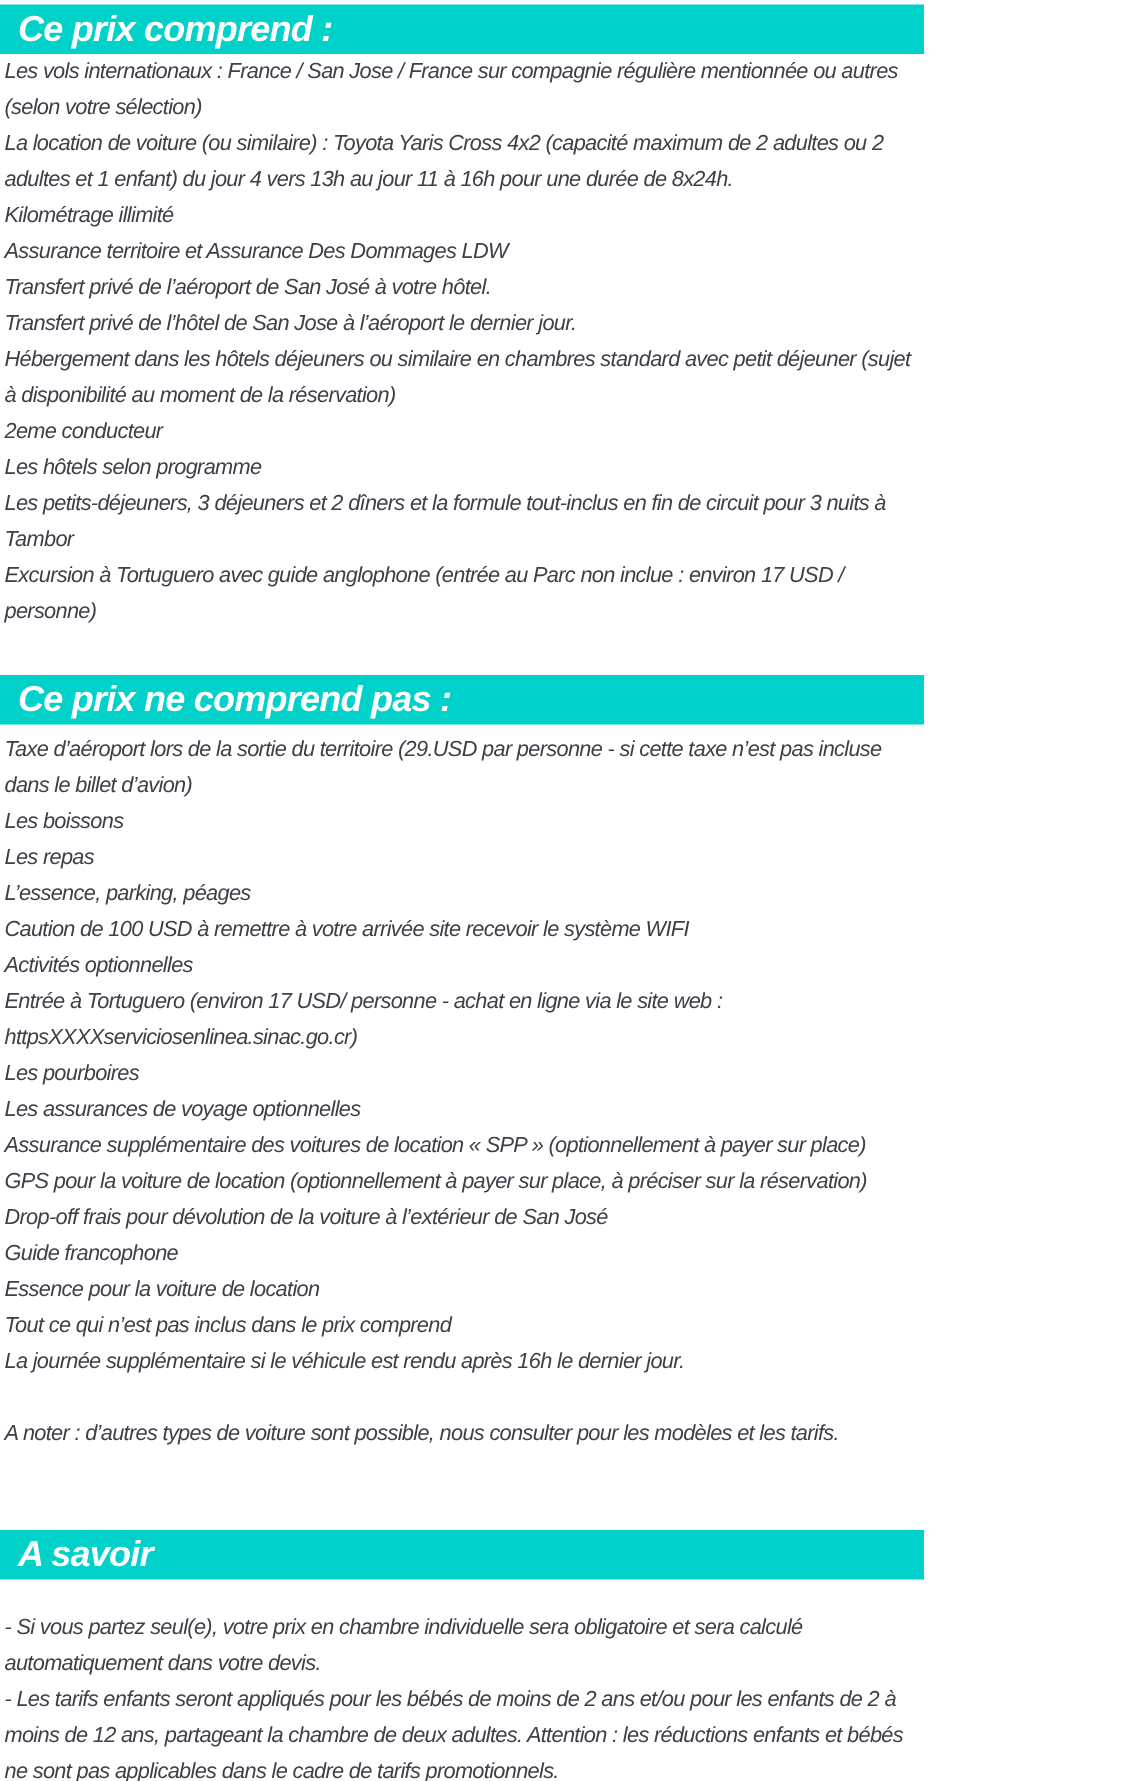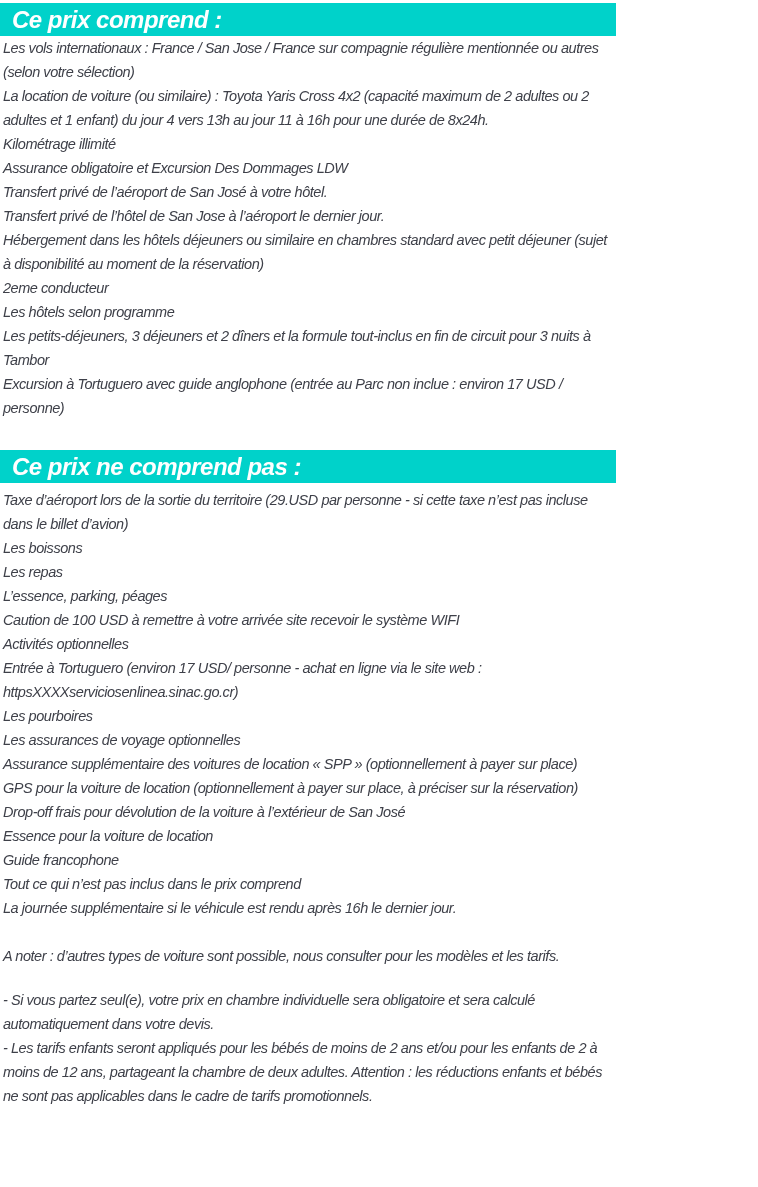--- a/index.html
+++ b/index.html
@@ -65,21 +65,21 @@
 <div class="page">
 
   <section class="section-included">
     <header class="bar">
       <h2>Ce prix comprend :</h2>
     </header>
     <div class="body">
         <p class="item">Les vols internationaux : France / San Jose / France sur compagnie régulière mentionnée ou autres (selon votre sélection)</p>
         <p class="item">La location de voiture (ou similaire) : Toyota Yaris Cross 4x2 (capacité maximum de 2 adultes ou 2 adultes et 1 enfant) du jour 4 vers 13h au jour 11 à 16h pour une durée de 8x24h.</p>
         <p class="item">Kilométrage illimité</p>
-        <p class="item">Assurance obligatoire et Excursion Des Dommages LDW</p>
+        <p class="item">Assurance territoire et Assurance Des Dommages LDW</p>
         <p class="item">Transfert privé de l’aéroport de San José à votre hôtel.</p>
         <p class="item">Transfert privé de l’hôtel de San Jose à l’aéroport le dernier jour.</p>
         <p class="item">Hébergement dans les hôtels déjeuners ou similaire en chambres standard avec petit déjeuner (sujet à disponibilité au moment de la réservation)</p>
         <p class="item">2eme conducteur</p>
         <p class="item">Les hôtels selon programme</p>
         <p class="item">Les petits-déjeuners, 3 déjeuners et 2 dîners et la formule tout-inclus en fin de circuit pour 3 nuits à Tambor</p>
         <p class="item">Excursion à Tortuguero avec guide anglophone (entrée au Parc non inclue : environ 17 USD / personne)</p>
       </div>
   </section>
 
@@ -94,29 +94,32 @@
           <p class="item">Les repas</p>
           <p class="item">L’essence, parking, péages</p>
           <p class="item">Caution de 100 USD à remettre à votre arrivée site recevoir le système WIFI</p>
           <p class="item">Activités optionnelles</p>
           <p class="item">Entrée à Tortuguero (environ 17 USD/ personne - achat en ligne via le site web : httpsXXXXserviciosenlinea.sinac.go.cr)</p>
           <p class="item">Les pourboires</p>
           <p class="item">Les assurances de voyage optionnelles</p>
           <p class="item">Assurance supplémentaire des voitures de location « SPP » (optionnellement à payer sur place)</p>
           <p class="item">GPS pour la voiture de location (optionnellement à payer sur place, à préciser sur la réservation)</p>
           <p class="item">Drop-off frais pour dévolution de la voiture à l’extérieur de San José</p>
+          <p class="item">Guide francophone</p>
           <p class="item">Essence pour la voiture de location</p>
-          <p class="item">Guide francophone</p>
           <p class="item">Tout ce qui n’est pas inclus dans le prix comprend</p>
           <p class="item">La journée supplémentaire si le véhicule est rendu après 16h le dernier jour.</p>
         </div>
       <p class="note">A noter : d’autres types de voiture sont possible, nous consulter pour les modèles et les tarifs.</p>
     </div>
   </section>
 
   <section class="section-tosavoir">
+    <header class="bar">
+      <h2>A savoir</h2>
+    </header>
     <div class="body">
         <p class="item">- Si vous partez seul(e), votre prix en chambre individuelle sera obligatoire et sera calculé automatiquement dans votre devis.</p>
         <p class="item">- Les tarifs enfants seront appliqués pour les bébés de moins de 2 ans et/ou pour les enfants de 2 à moins de 12 ans, partageant la chambre de deux adultes. Attention : les réductions enfants et bébés ne sont pas applicables dans le cadre de tarifs promotionnels.</p>
       </div>
   </section>
 
 </div>
 
 </body></html>

